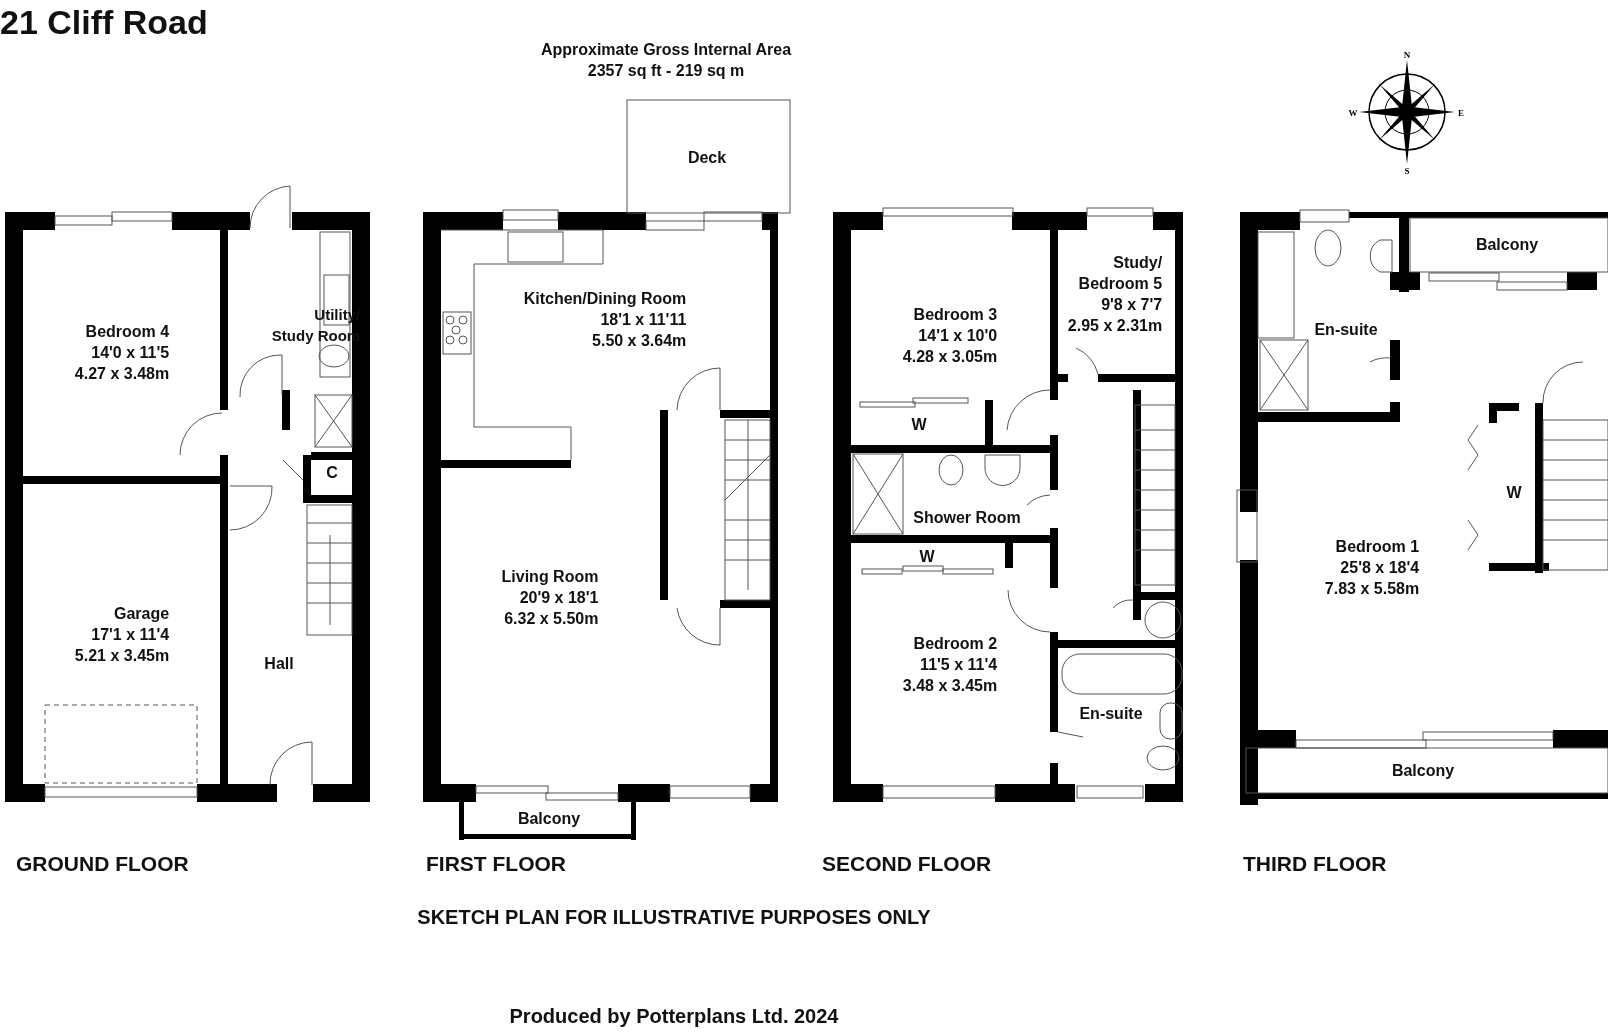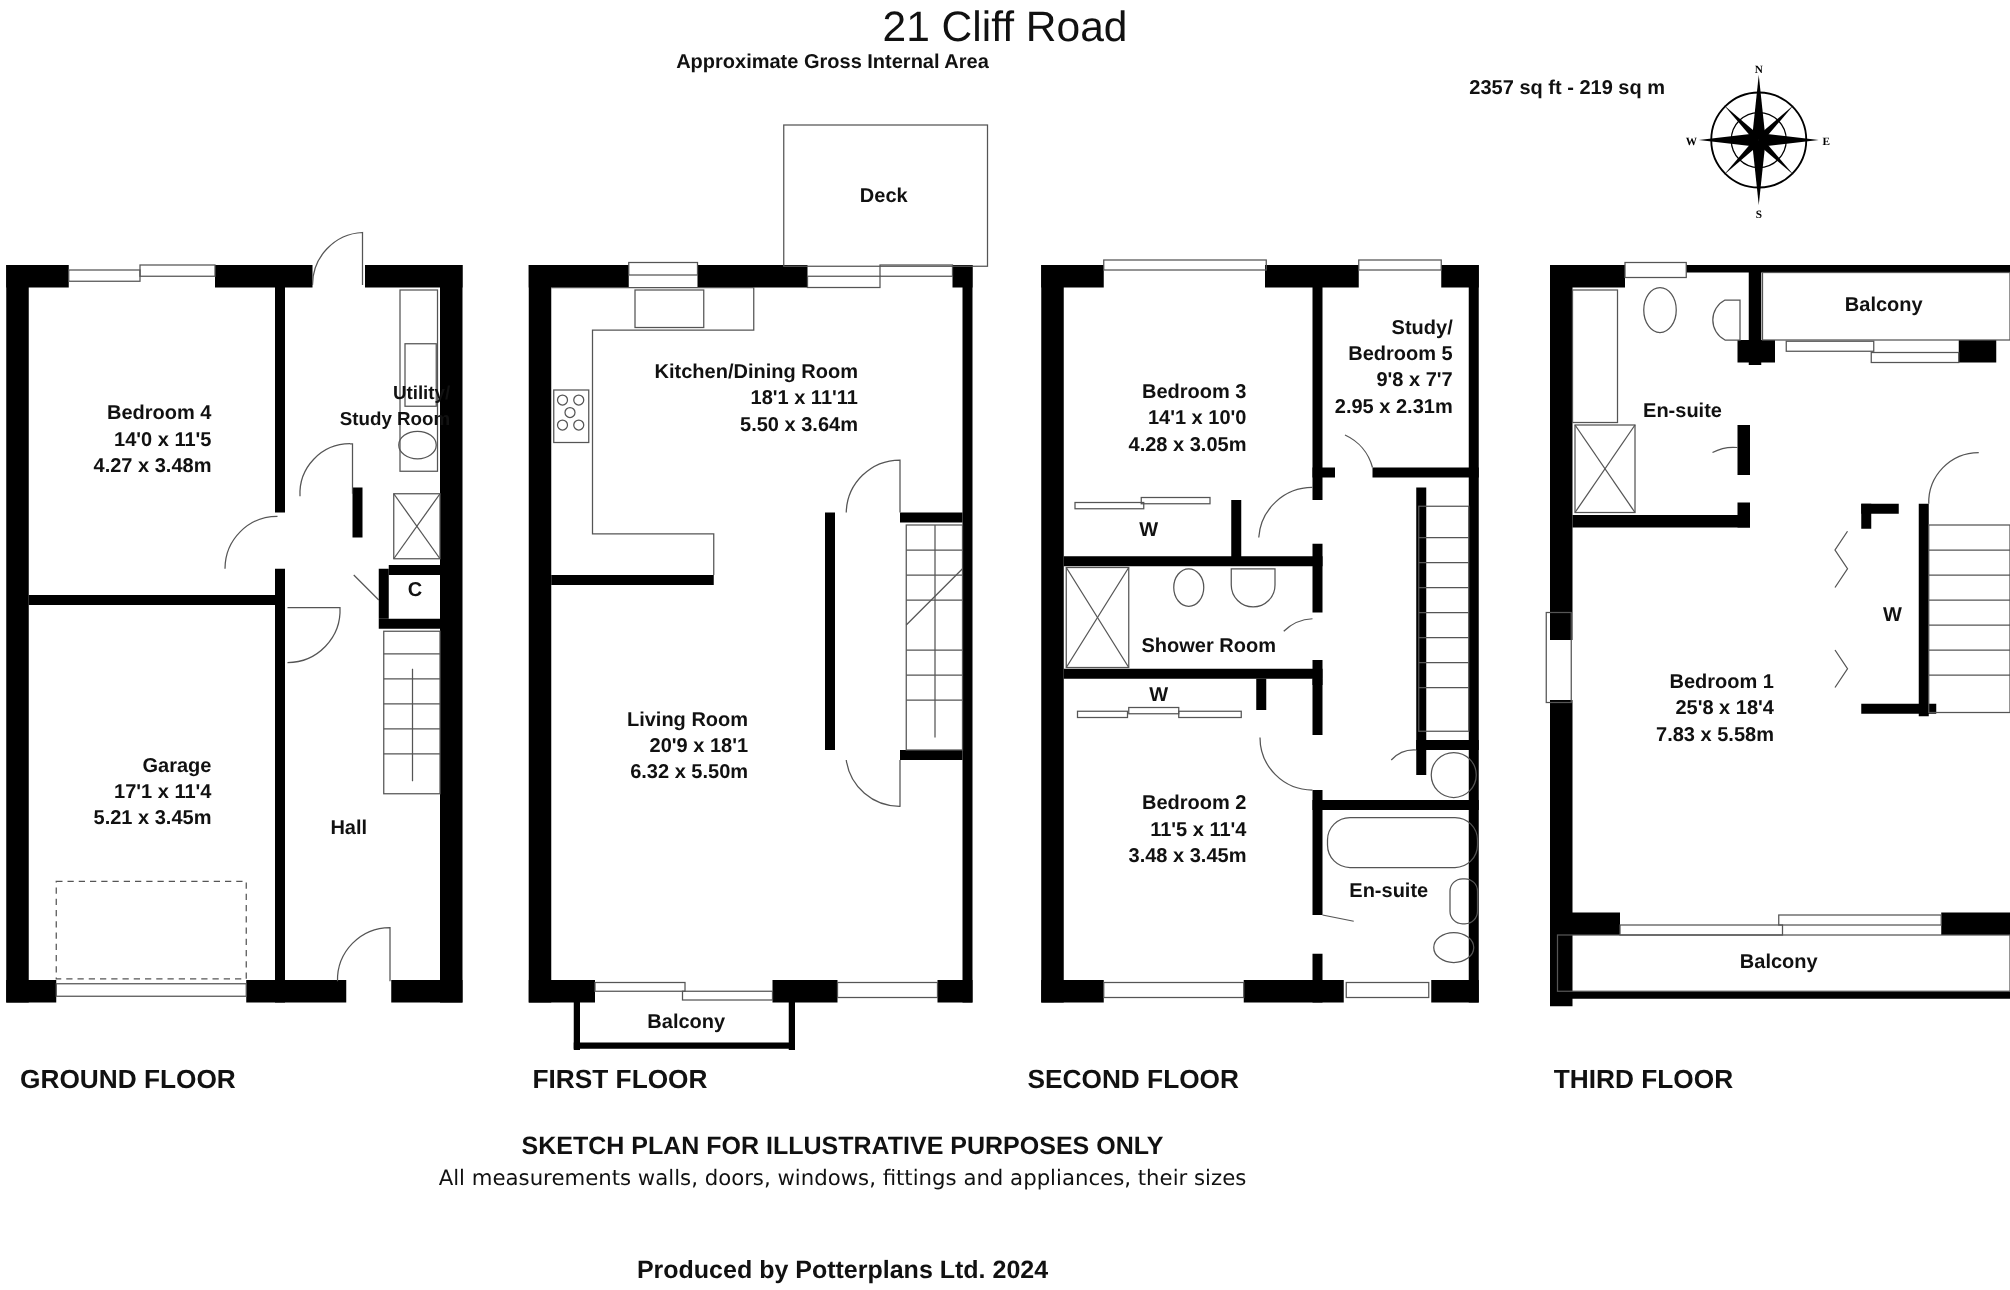--- a/index.html
+++ b/index.html
@@ -1,34 +1,34 @@
 <!DOCTYPE html>
 <html><head>
 <meta charset="utf-8">
 <style>
   html, body { margin: 0; padding: 0; background: #ffffff; }
   body { width: 1608px; height: 1032px; position: relative; overflow: hidden;
          font-family: "Liberation Sans", "DejaVu Sans", sans-serif; color: #111; }
   .abs { position: absolute; }
-  .title { left: 0; width: 1608px; top: 0; text-align: center; font-weight: normal; font-size: 34px; line-height: 40px; }
+  .title { left: 0; width: 1608px; top: 0; font-weight: bold; font-size: 34px; line-height: 40px; }
   .subtitle { left: 0; width: 1332px; text-align: center; font-weight: bold; font-size: 16px; line-height: 20px; }
   .plan { position: absolute; left: 0; top: 0; }
   .room-label { position: absolute; text-align: right; font-weight: bold; font-size: 16px; line-height: 21px; transform: translate(-50%, -50%); white-space: nowrap; }
   .floor-label { position: absolute; font-weight: bold; font-size: 21px; top: 852px; }
   .disclaimer { left: 0; width: 1348px; text-align: center; }
   .disc-head { top: 906px; font-weight: bold; font-size: 20px; }
   .disc-body { top: 932px; font-size: 17px; line-height: 22px; font-family: "DejaVu Sans", sans-serif; }
   .disc-foot { top: 1005px; font-weight: bold; font-size: 20px; }
 </style>
 </head>
 <body>
 
 <div class="abs title" style="top:2px;">21 Cliff Road</div>
 <div class="abs subtitle" style="top:40px;">Approximate Gross Internal Area</div>
-<div class="abs subtitle" style="top:61px;text-align:right;">2357 sq ft - 219 sq m</div>
+<div class="abs subtitle" style="top:61px;">2357 sq ft - 219 sq m</div>
 
 <svg class="plan" width="1608" height="1032" viewBox="0 0 1608 1032">
   <g fill="#000">
 
     <rect x="5" y="212" width="18" height="590"></rect>
     <rect x="5" y="212" width="50" height="18"></rect>
     <rect x="172" y="212" width="78" height="18"></rect>
     <rect x="292" y="212" width="78" height="18"></rect>
     <rect x="352" y="212" width="18" height="590"></rect>
     <rect x="220" y="228" width="8" height="182"></rect>
@@ -318,15 +318,14 @@
   <div>Balcony</div>
 </div>
 
 <div class="floor-label" style="left:16px;">GROUND FLOOR</div>
 <div class="floor-label" style="left:426px;">FIRST FLOOR</div>
 <div class="floor-label" style="left:822px;">SECOND FLOOR</div>
 <div class="floor-label" style="left:1243px;">THIRD FLOOR</div>
 
 <div class="abs disclaimer disc-head">SKETCH PLAN FOR ILLUSTRATIVE PURPOSES ONLY</div>
 <div class="abs disclaimer disc-body">
-  <div>All measurements walls, doors, windows, fittings and appliances, their sizes</div>
 </div>
 <div class="abs disclaimer disc-foot">Produced by Potterplans Ltd. 2024</div>
 
 </body></html>

